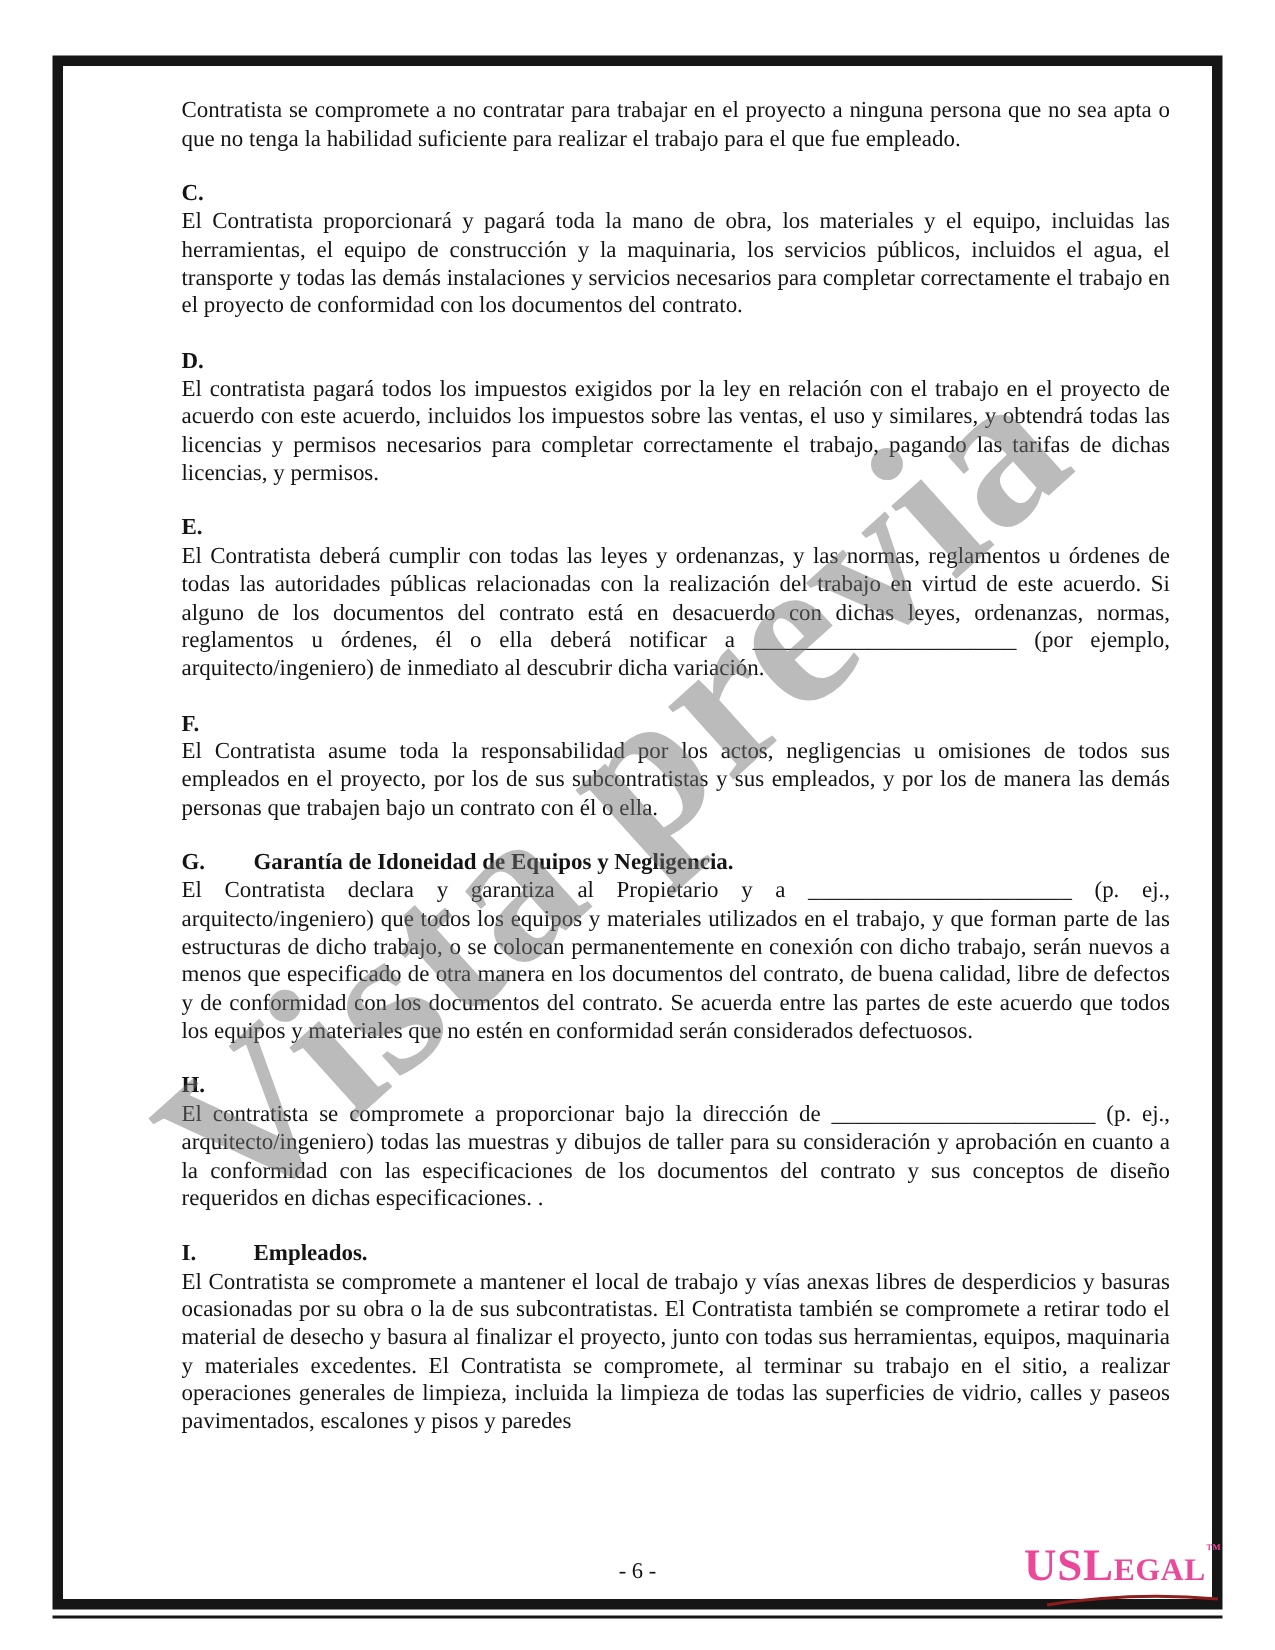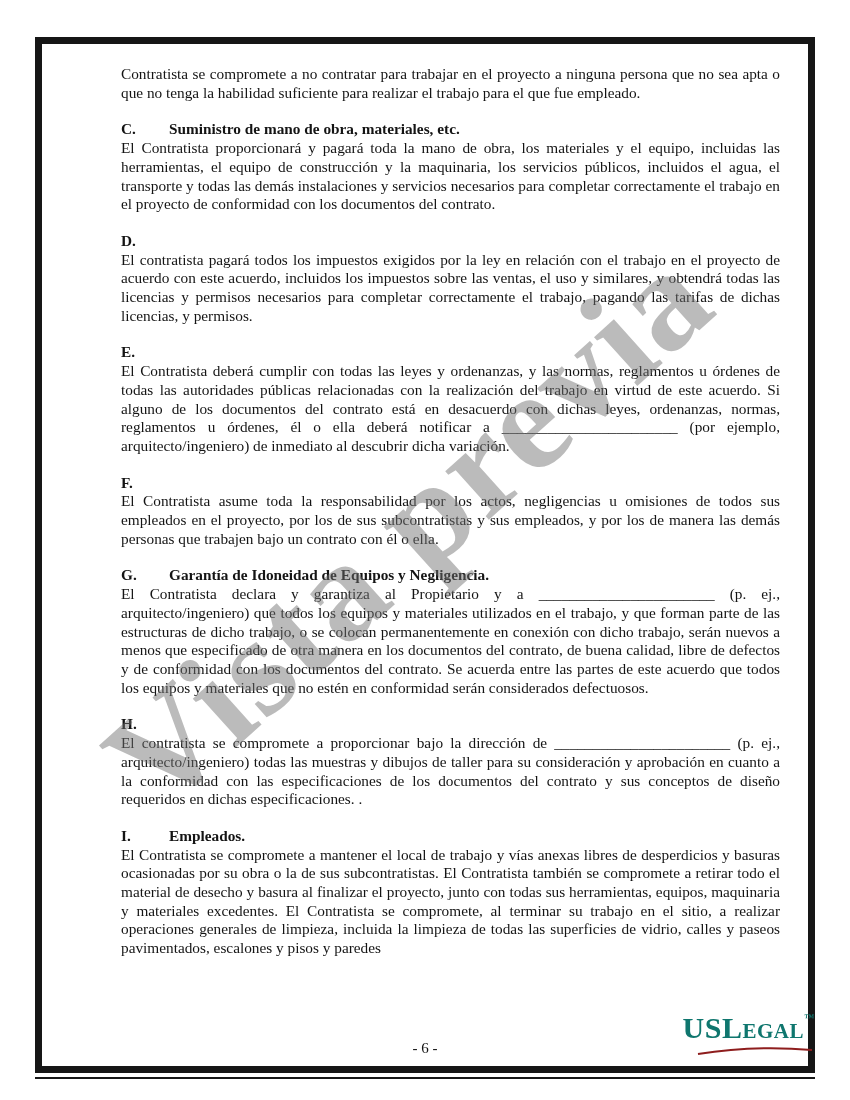--- a/index.html
+++ b/index.html
@@ -60,23 +60,23 @@
     font-weight:bold;
     font-size:142px;
     white-space:nowrap;
     color:rgba(112,112,112,0.48);
     z-index:3;
     pointer-events:none;
     letter-spacing:2px;
   }
   .logo {
     position:absolute;
-    right:36px; bottom:44px;
+    right:36px; bottom:28px;
     z-index:4;
-    color:#0f766e;
+    color:#ec4899;
     font-family:"Liberation Serif", serif;
     font-weight:bold;
     line-height:1;
     text-align:right;
   }
   .logo-text { white-space:nowrap; }
   .logo-us { font-size:30px; letter-spacing:0.5px; }
   .logo-legal { font-size:30px; font-variant:small-caps; letter-spacing:0.5px; }
   .logo-tm { font-size:10px; vertical-align:top; }
   .logo-swoosh { display:block; margin-top:1px; margin-left:auto; }
@@ -85,21 +85,20 @@
 <body>
 
 <div class="frame">
   <div class="content">
 
     <div class="para intro">Contratista se compromete a no contratar para trabajar en el proyecto a ninguna persona que no sea apta o que no tenga la habilidad suficiente para realizar el trabajo para el que fue empleado.</div>
 
     <section>
       <div class="heading">
         <span class="letter">C.</span>
-        <span class="title">Suministro de mano de obra, materiales, etc.</span>
       </div>
       <div class="para">El Contratista proporcionará y pagará toda la mano de obra, los materiales y el equipo, incluidas las herramientas, el equipo de construcción y la maquinaria, los servicios públicos, incluidos el agua, el transporte y todas las demás instalaciones y servicios necesarios para completar correctamente el trabajo en el proyecto de conformidad con los documentos del contrato.</div>
     </section>
 
     <section>
       <div class="heading">
         <span class="letter">D.</span>
       </div>
       <div class="para">El contratista pagará todos los impuestos exigidos por la ley en relación con el trabajo en el proyecto de acuerdo con este acuerdo, incluidos los impuestos sobre las ventas, el uso y similares, y obtendrá todas las licencias y permisos necesarios para completar correctamente el trabajo, pagando las tarifas de dichas licencias, y permisos.</div>
     </section>

